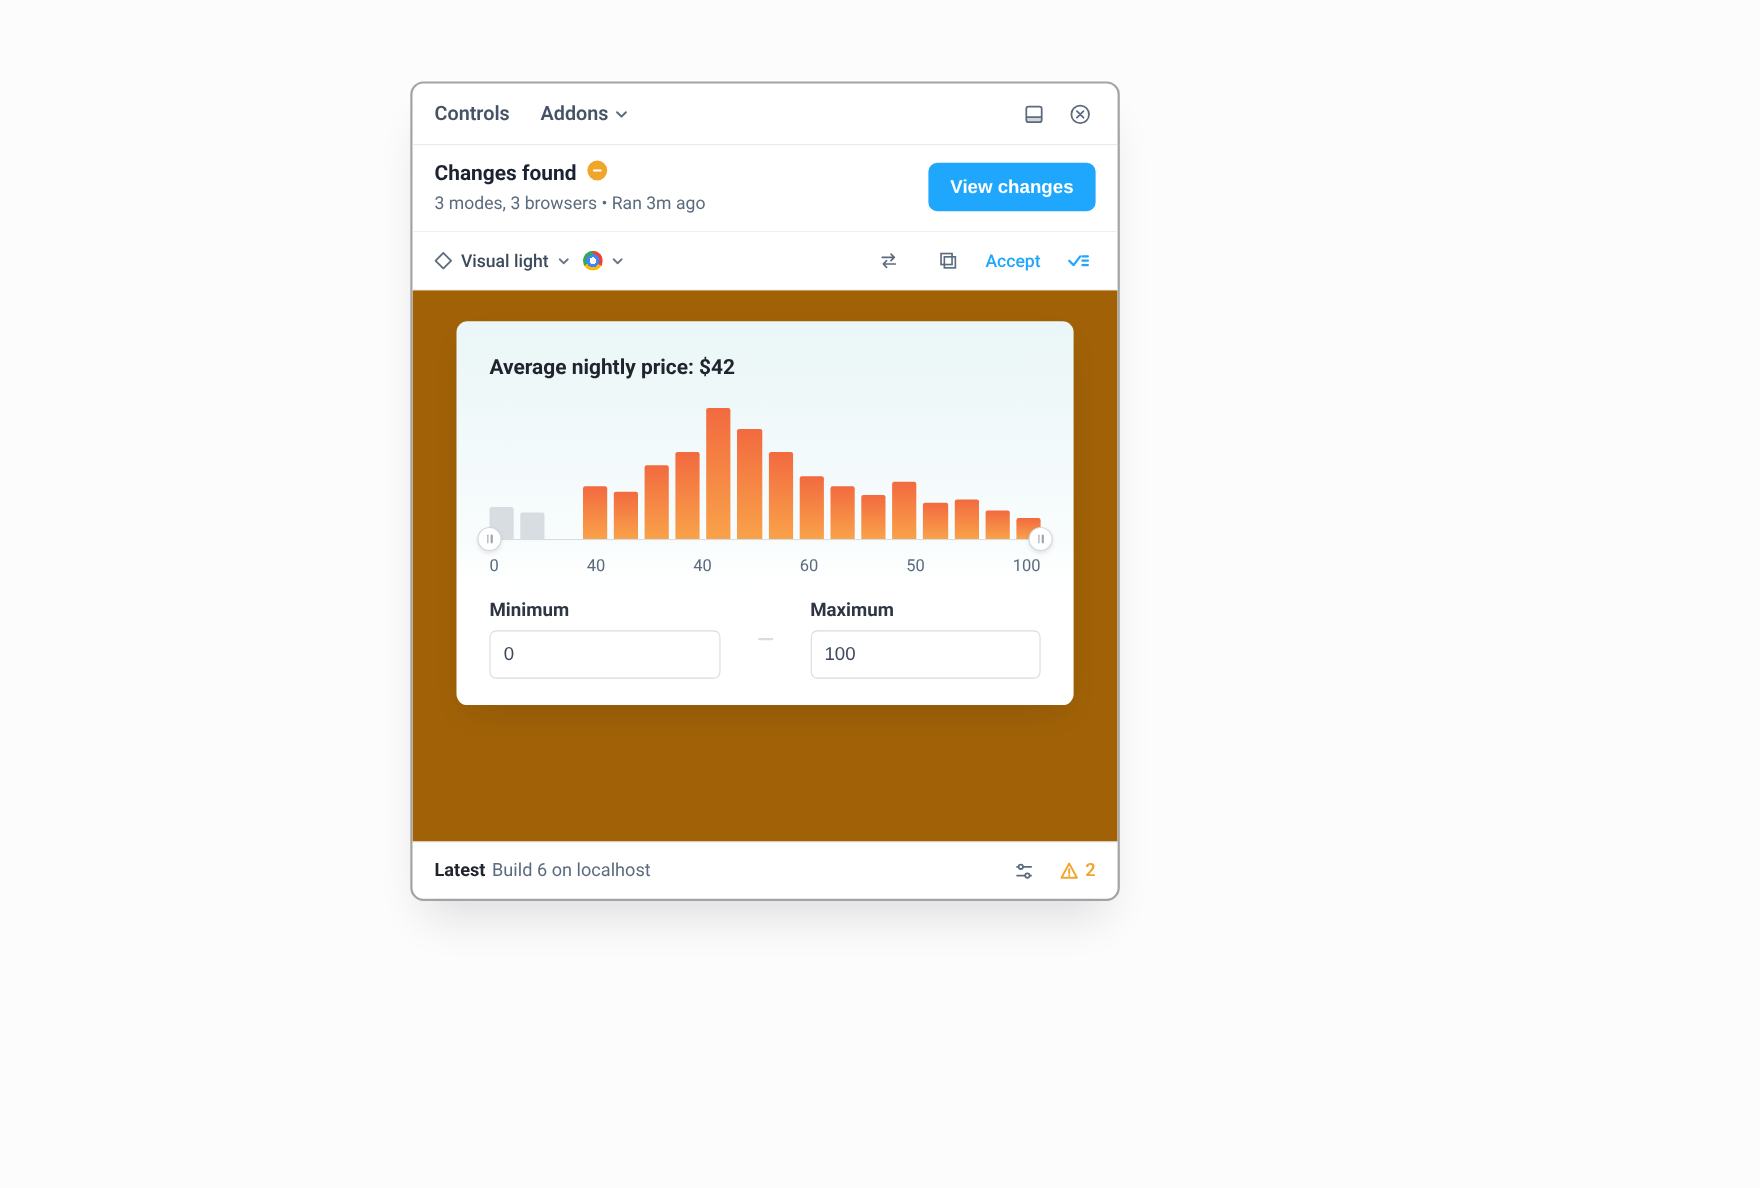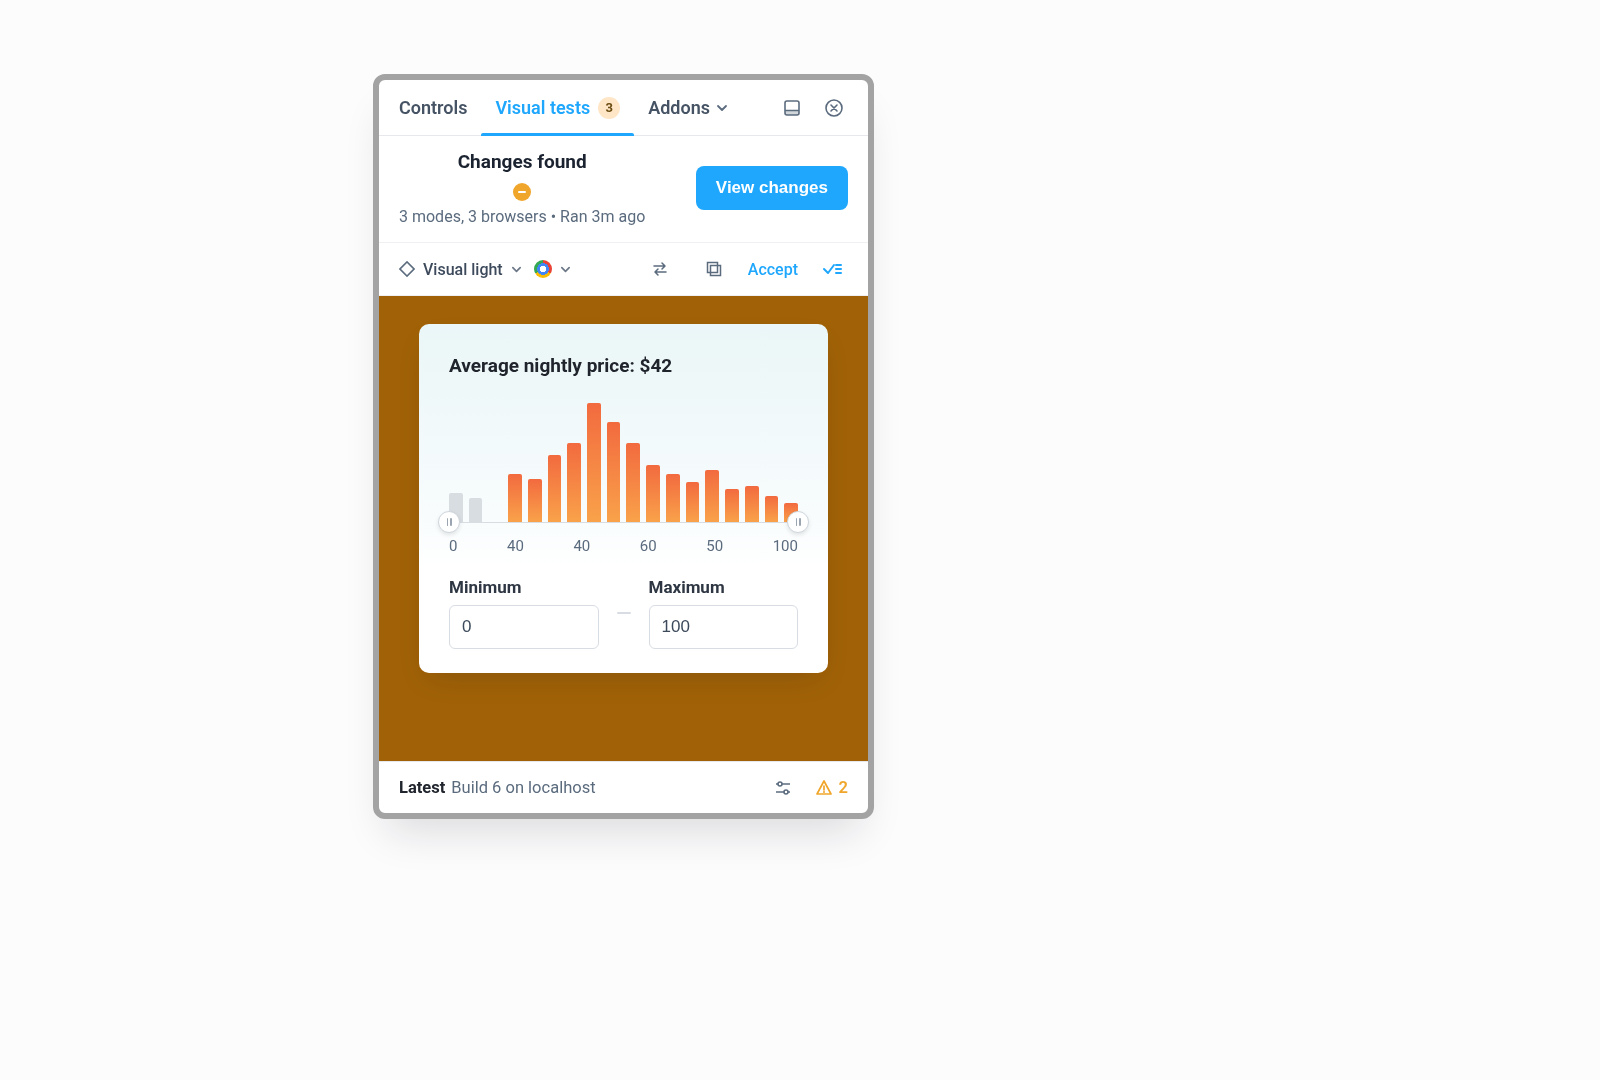--- a/index.html
+++ b/index.html
@@ -2,24 +2,24 @@
 <html><head>
 <meta charset="utf-8">
 <style>
   * { box-sizing: border-box; margin: 0; padding: 0; }
   html, body { width: 1600px; height: 1080px; background: #fcfcfd; font-family: -apple-system, BlinkMacSystemFont, "Segoe UI", Roboto, Helvetica, Arial, sans-serif; }
 
   .panel {
     position: absolute;
     left: 373px;
     top: 74px;
-    width: 501px;
+    width: 645px;
     height: 745px;
     background: #ffffff;
-    border: 6px solid #a3a3a3;
+    border: 2px solid #a3a3a3;
     border-radius: 12px;
     box-shadow: 0 26px 40px -14px rgba(20, 24, 31, 0.14);
     overflow: hidden;
     display: flex;
     flex-direction: column;
   }
 
   
   .tabs-row {
     display: flex;
@@ -66,21 +66,21 @@
     color: #5b6b7e; cursor: pointer; border-radius: 6px;
   }
   .icon-btn + .icon-btn { margin-left: 10px; }
 
   
   .header-row {
     display: flex; align-items: center; justify-content: space-between;
     padding: 14px 20px 16px 20px;
   }
   .header-left { display: flex; flex-direction: column; gap: 6px; }
-  .header-title-line { display: flex; align-items: center; gap: 10px; flex-direction: column; }
+  .header-title-line { display: flex; gap: 10px; }
   .header-title { font-size: 19px; font-weight: 700; color: #1b2330; }
   .dot-badge {
     width: 18px; height: 18px; border-radius: 50%;
     background: #f0a62b;
     display: flex; align-items: center; justify-content: center;
   }
   .dot-badge::after {
     content: ""; width: 8px; height: 2px; background: #fff; border-radius: 1px;
   }
   .header-sub { font-size: 16px; color: #5b6b7e; }
@@ -141,21 +141,21 @@
   .handle {
     position: absolute; bottom: -11px;
     width: 22px; height: 22px; border-radius: 50%;
     background: #fff; border: 1px solid #cfd6dd;
     box-shadow: 0 2px 4px rgba(0,0,0,0.1);
     display:flex;align-items:center;justify-content:center; gap:2px;
     cursor: grab; z-index: 3;
   }
   .handle::before, .handle::after { content:""; width:1.5px; height:8px; background:#9aa5b1; border-radius:1px; }
   .ticks { display: flex; justify-content: space-between; margin-top: 14px; color: #5b6b7e; font-size: 15px; }
-  .range-row { display: flex; align-items: center; gap: 18px; margin-top: 22px; }
+  .range-row { display: flex; align-items: center; gap: 34px; margin-top: 22px; }
   .range-col { flex: 1; }
   .range-label { font-size: 17px; font-weight: 700; color: #2d3642; margin-bottom: 8px; }
   .range-input {
     width: 100%; height: 44px;
     border: 1px solid #d7dde3; border-radius: 6px;
     padding: 0 12px; font-size: 17px; color: #3d4a5c;
   }
   .range-dash { width: 14px; height: 2px; background: #d7dde3; border-radius: 1px; }
 
   
@@ -173,24 +173,20 @@
   svg { display: block; }
 </style>
 </head>
 <body>
 
 <div class="panel">
 
   <div class="tabs-row">
     <div class="tab">
       <span>Controls</span>
-    </div>
-    <div class="tab active">
-      <span>Visual tests</span>
-      <span class="badge-count">3</span>
     </div>
     <div class="tab">
       <span>Addons</span>
       <span class="chev">
         <svg width="12" height="12" viewBox="0 0 12 12">
             <path d="M2 4l4 4 4-4" fill="none" stroke="#5b6b7e" stroke-width="1.8" stroke-linecap="round" stroke-linejoin="round"></path>
           </svg>
       </span>
     </div>
     <div class="tabs-spacer"></div>

